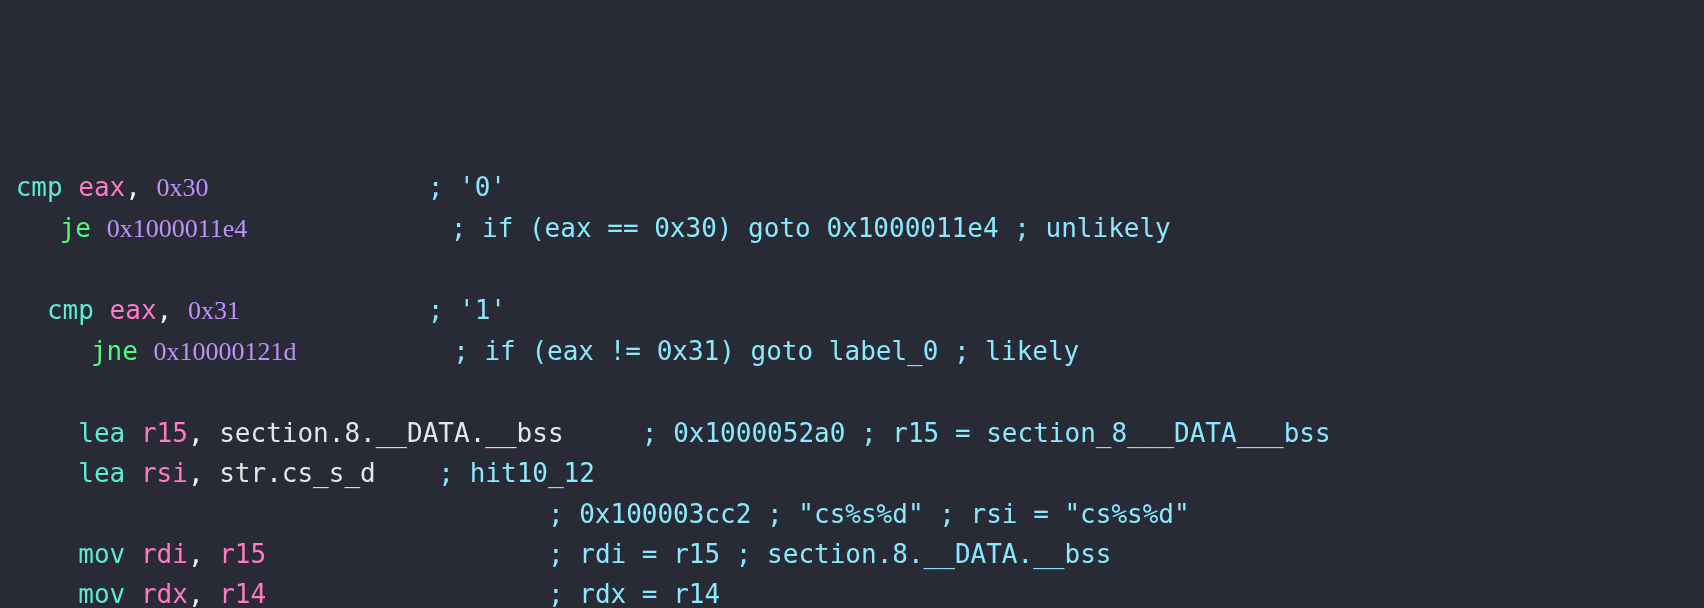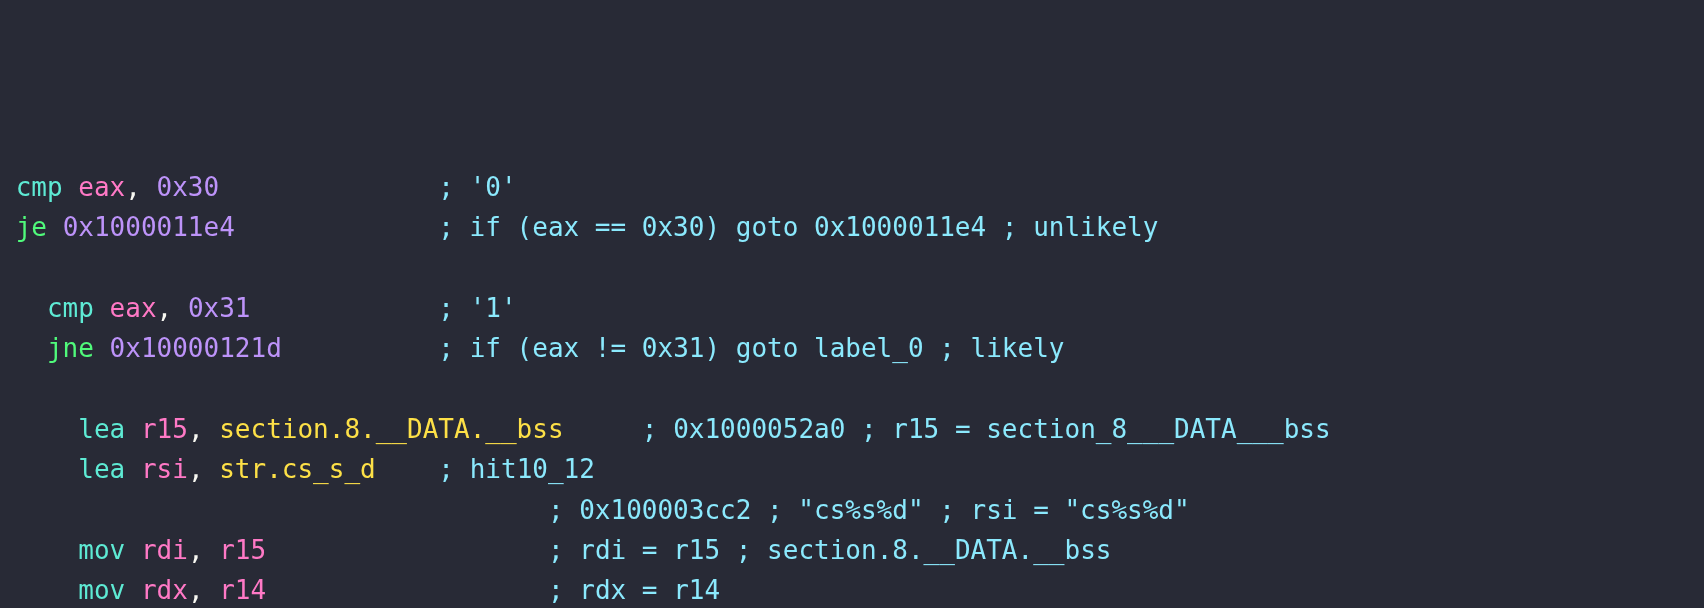--- a/index.html
+++ b/index.html
@@ -10,24 +10,24 @@
     line-height: 1.55;
     color: #f8f8f2;
     white-space: pre;
     padding: 6px 0 10px 0;
     overflow: hidden;
     width: 1704px;
     height: 608px;
   }
   .ln { display: block; }
   .mnem  { color: #5eead4; }           
-  .mnem-br { color: #50fa7b; }          
+  .mnem-br { color: #50fa7b; margin-left: 44px; }          
   .reg   { color: #ff79c6; }            
-  .num   { color: #bd93f9; }            
-  .sym   { color: #fde047; }            
+  .num   { color: #bd93f9; font-family: Liberation Serif, serif; }            
+  .sym   { color: #e5e5e5; }            
   .punct { color: #f8f8f2; }            
   .cmt   { color: #8be9fd; }            
 </style>
 </head>
 <body>
 
 
 
 <div id="listing"><span class="ln"> <span class="mnem">cmp</span><span class="punct"> </span><span class="reg">eax</span><span class="punct">, </span><span class="num">0x30</span>              <span class="cmt">; '0'</span></span><span class="ln"> <span class="mnem-br">je</span><span class="punct"> </span><span class="num">0x1000011e4</span>             <span class="cmt">; if (eax == 0x30) goto 0x1000011e4 ; unlikely</span></span><span class="ln">&nbsp;</span><span class="ln">   <span class="mnem">cmp</span><span class="punct"> </span><span class="reg">eax</span><span class="punct">, </span><span class="num">0x31</span>            <span class="cmt">; '1'</span></span><span class="ln">   <span class="mnem-br">jne</span><span class="punct"> </span><span class="num">0x10000121d</span>          <span class="cmt">; if (eax != 0x31) goto label_0 ; likely</span></span><span class="ln">&nbsp;</span><span class="ln">     <span class="mnem">lea</span><span class="punct"> </span><span class="reg">r15</span><span class="punct">, </span><span class="sym">section.8.__DATA.__bss</span>     <span class="cmt">; 0x1000052a0 ; r15 = section_8___DATA___bss</span></span><span class="ln">     <span class="mnem">lea</span><span class="punct"> </span><span class="reg">rsi</span><span class="punct">, </span><span class="sym">str.cs_s_d</span>    <span class="cmt">; hit10_12</span></span><span class="ln">                                   <span class="cmt">; 0x100003cc2 ; "cs%s%d" ; rsi = "cs%s%d"</span></span><span class="ln">     <span class="mnem">mov</span><span class="punct"> </span><span class="reg">rdi</span><span class="punct">, </span><span class="reg">r15</span>                  <span class="cmt">; rdi = r15 ; section.8.__DATA.__bss</span></span><span class="ln">     <span class="mnem">mov</span><span class="punct"> </span><span class="reg">rdx</span><span class="punct">, </span><span class="reg">r14</span>                  <span class="cmt">; rdx = r14</span></span></div>
 

